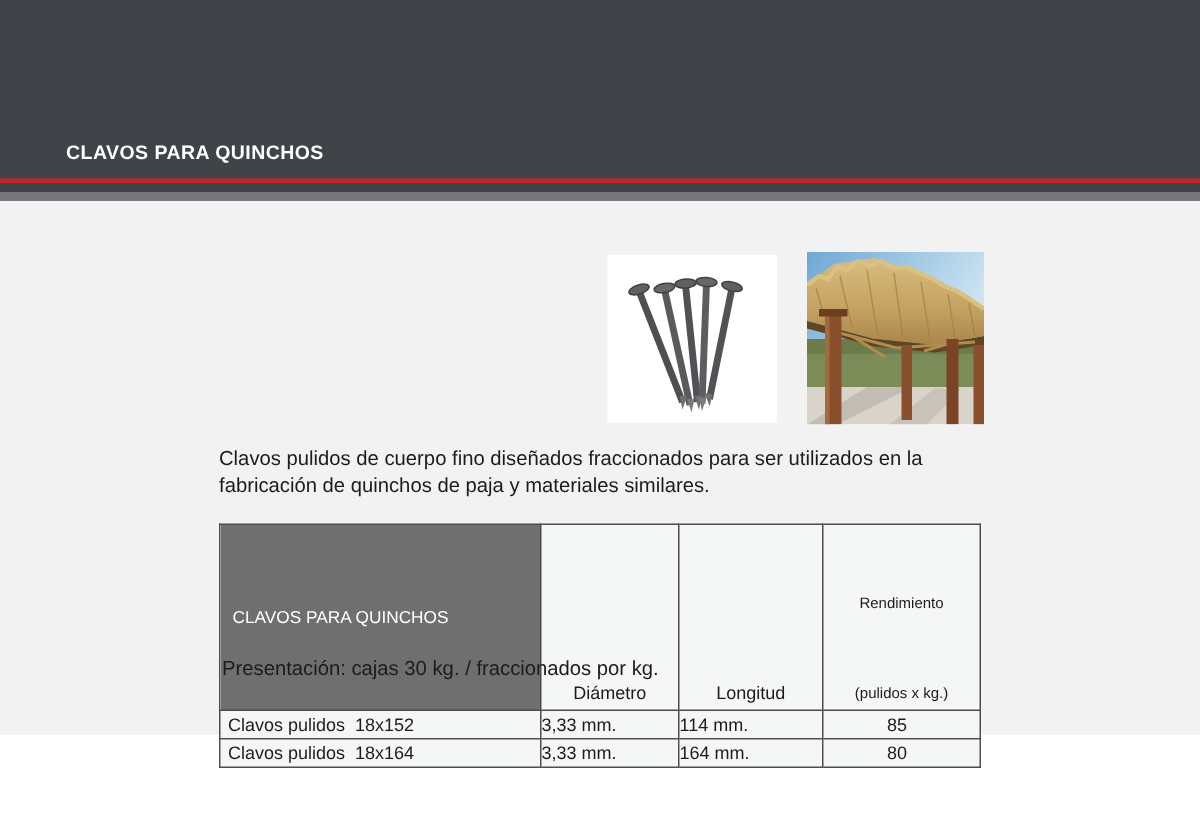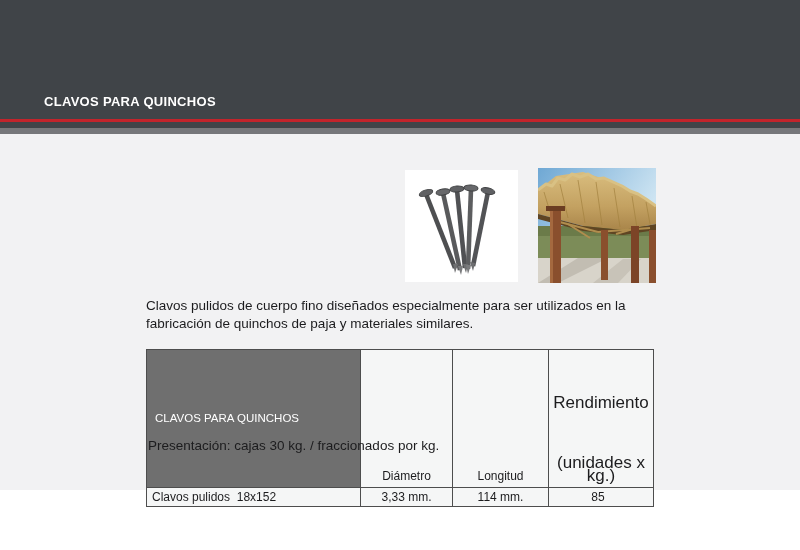--- a/index.html
+++ b/index.html
@@ -63,25 +63,25 @@
   .spec-table td.hdr-title{
     background:#6f6f6f;color:#ffffff;
     font-size:11.5px;vertical-align:middle;
     padding-left:8px;
   }
   .spec-table td.hdr-col{
     vertical-align:bottom;text-align:center;
     font-size:12px;padding-bottom:4px;
   }
   .spec-table td.hdr-col .two-line{
-    font-size:17px;line-height:13.5px;padding-bottom:0;margin-top:46px;
+    font-size:10px;line-height:13.5px;padding-bottom:0;margin-top:46px;
   }
   .spec-table .body-row td{height:18px;}
   .spec-table td.cell-name{padding-left:5px;white-space:pre-wrap;}
-  .spec-table td.cell-center{text-align:center;}
+  .spec-table td.cell-center{text-align:left;}
   .spec-table td.cell-right{text-align:center;padding-right:6px;}
   
   .presentation{
     position:absolute;left:148px;top:438px;
     font-size:13.5px;color:#1c1c1e;
   }
 </style>
 </head>
 <body>
 
@@ -166,43 +166,49 @@
       <rect x="12" y="40" width="11" height="75" fill="#8a4f2d"></rect>
       <rect x="12" y="40" width="3" height="75" fill="#a5693f"></rect>
       <rect x="63" y="62" width="7" height="50" fill="#8a4f2d"></rect>
       <rect x="93" y="58" width="8" height="57" fill="#7c4427"></rect>
       <rect x="111" y="62" width="7" height="53" fill="#8a4f2d"></rect>
 
       <rect x="8" y="38" width="19" height="5" fill="#6b3d22"></rect>
     </svg>
   </div>
 
-  <div class="description">Clavos pulidos de cuerpo fino diseñados especialmente para ser utilizados en la fabricación de quinchos de paja y materiales similares.</div>
+  <div class="description">Clavos pulidos de cuerpo fino diseñados fraccionados para ser utilizados en la fabricación de quinchos de paja y materiales similares.</div>
 
   <table class="spec-table">
     <colgroup>
       <col style="width:214px">
         <col style="width:92px">
         <col style="width:96px">
         <col style="width:105px">
     </colgroup>
     <tbody>
       <tr class="hdr-row">
         <td class="hdr-title">CLAVOS PARA QUINCHOS</td>
         <td class="hdr-col">Diámetro</td>
         <td class="hdr-col">Longitud</td>
         <td class="hdr-col">
           <div class="two-line">Rendimiento</div>
-          <div class="two-line">(unidades x kg.)</div>
+          <div class="two-line">(pulidos x kg.)</div>
         </td>
       </tr>
       <tr class="body-row">
         <td class="cell-name">Clavos pulidos  18x152</td>
         <td class="cell-center">3,33 mm.</td>
         <td class="cell-center">114 mm.</td>
         <td class="cell-right">85</td>
       </tr>
+      <tr class="body-row">
+        <td class="cell-name">Clavos pulidos  18x164</td>
+        <td class="cell-center">3,33 mm.</td>
+        <td class="cell-center">164 mm.</td>
+        <td class="cell-right">80</td>
+      </tr>
     </tbody>
   </table>
 
   <div class="presentation">Presentación: cajas 30 kg. / fraccionados por kg.</div>
 
 </div>
 
 </body></html>

